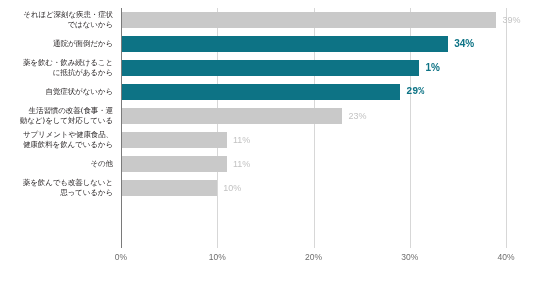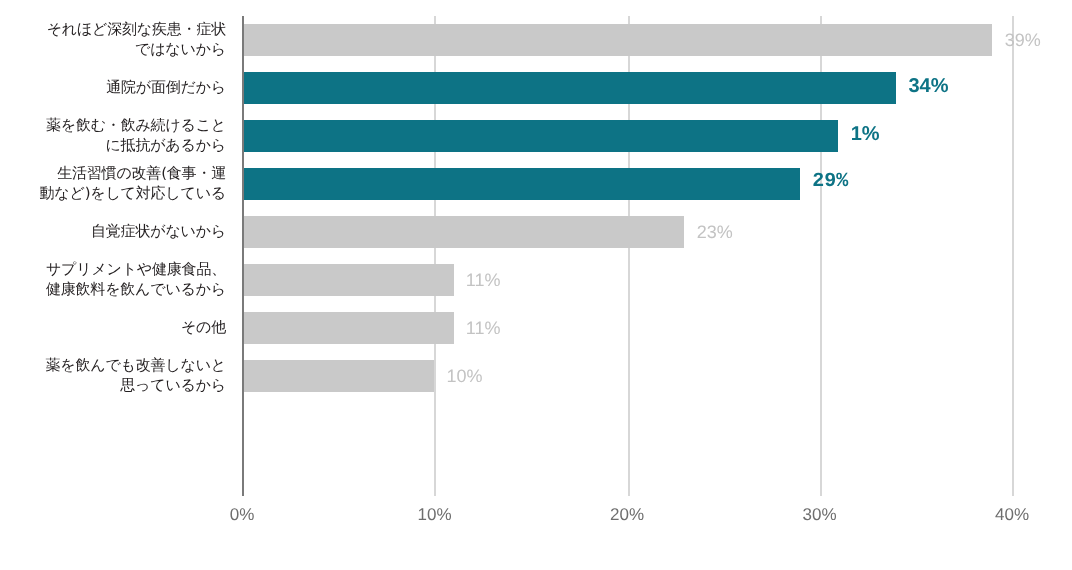--- a/index.html
+++ b/index.html
@@ -121,24 +121,24 @@
     <div class="cat-row">
       <div class="cat-label">それほど深刻な疾患・症状<br>ではないから</div>
     </div>
     <div class="cat-row">
       <div class="cat-label">通院が面倒だから</div>
     </div>
     <div class="cat-row">
       <div class="cat-label">薬を飲む・飲み続けること<br>に抵抗があるから</div>
     </div>
     <div class="cat-row">
+      <div class="cat-label">自覚症状がないから</div>
+    </div>
+    <div class="cat-row">
       <div class="cat-label">生活習慣の改善(食事・運<br>動など)をして対応している</div>
-    </div>
-    <div class="cat-row">
-      <div class="cat-label">自覚症状がないから</div>
     </div>
     <div class="cat-row">
       <div class="cat-label">サプリメントや健康食品、<br>健康飲料を飲んでいるから</div>
     </div>
     <div class="cat-row">
       <div class="cat-label">その他</div>
     </div>
     <div class="cat-row">
       <div class="cat-label">薬を飲んでも改善しないと<br>思っているから</div>
     </div>

